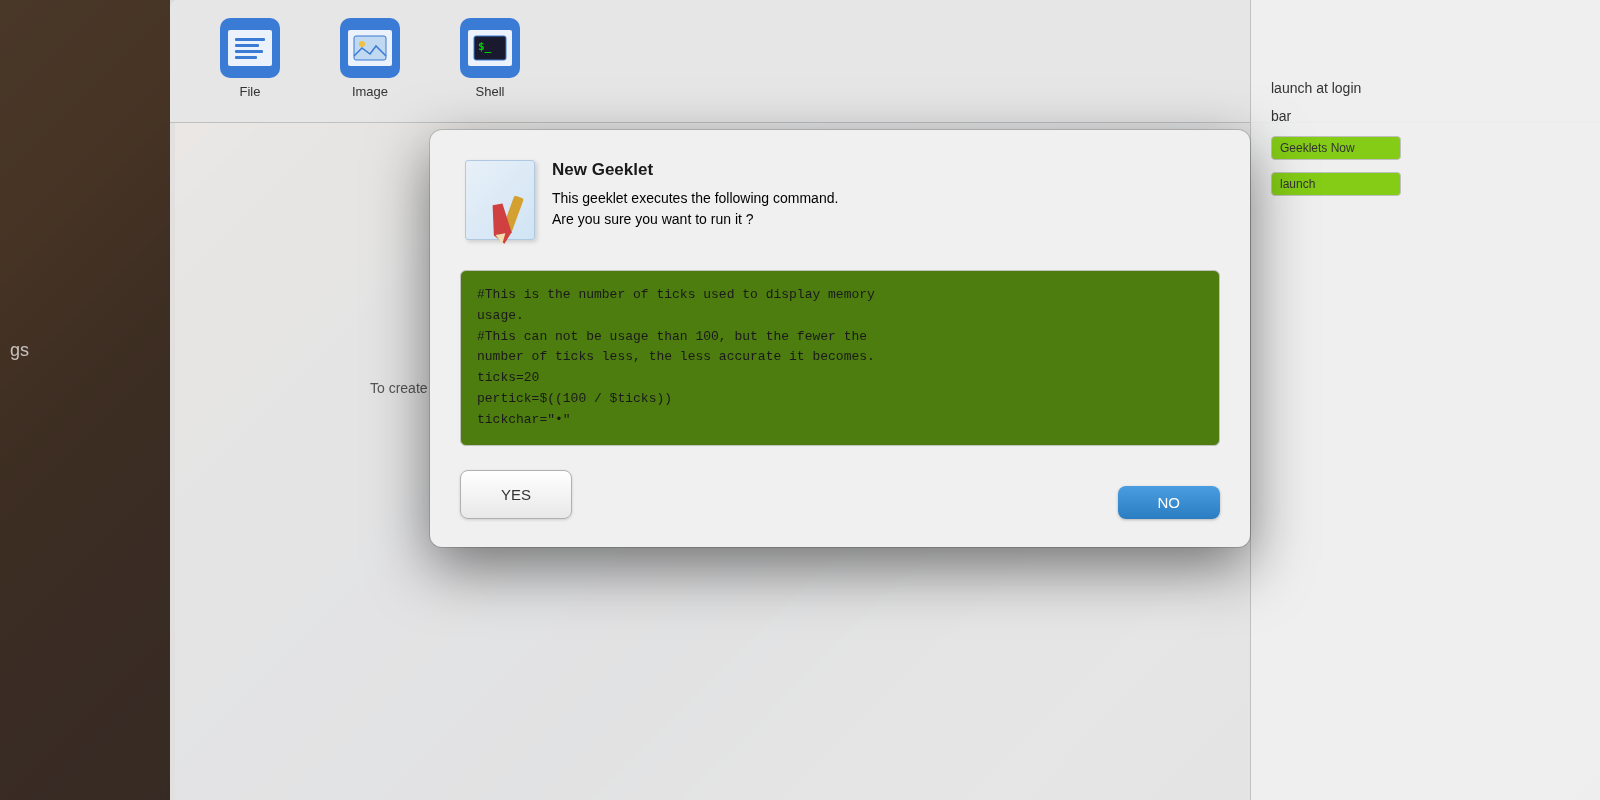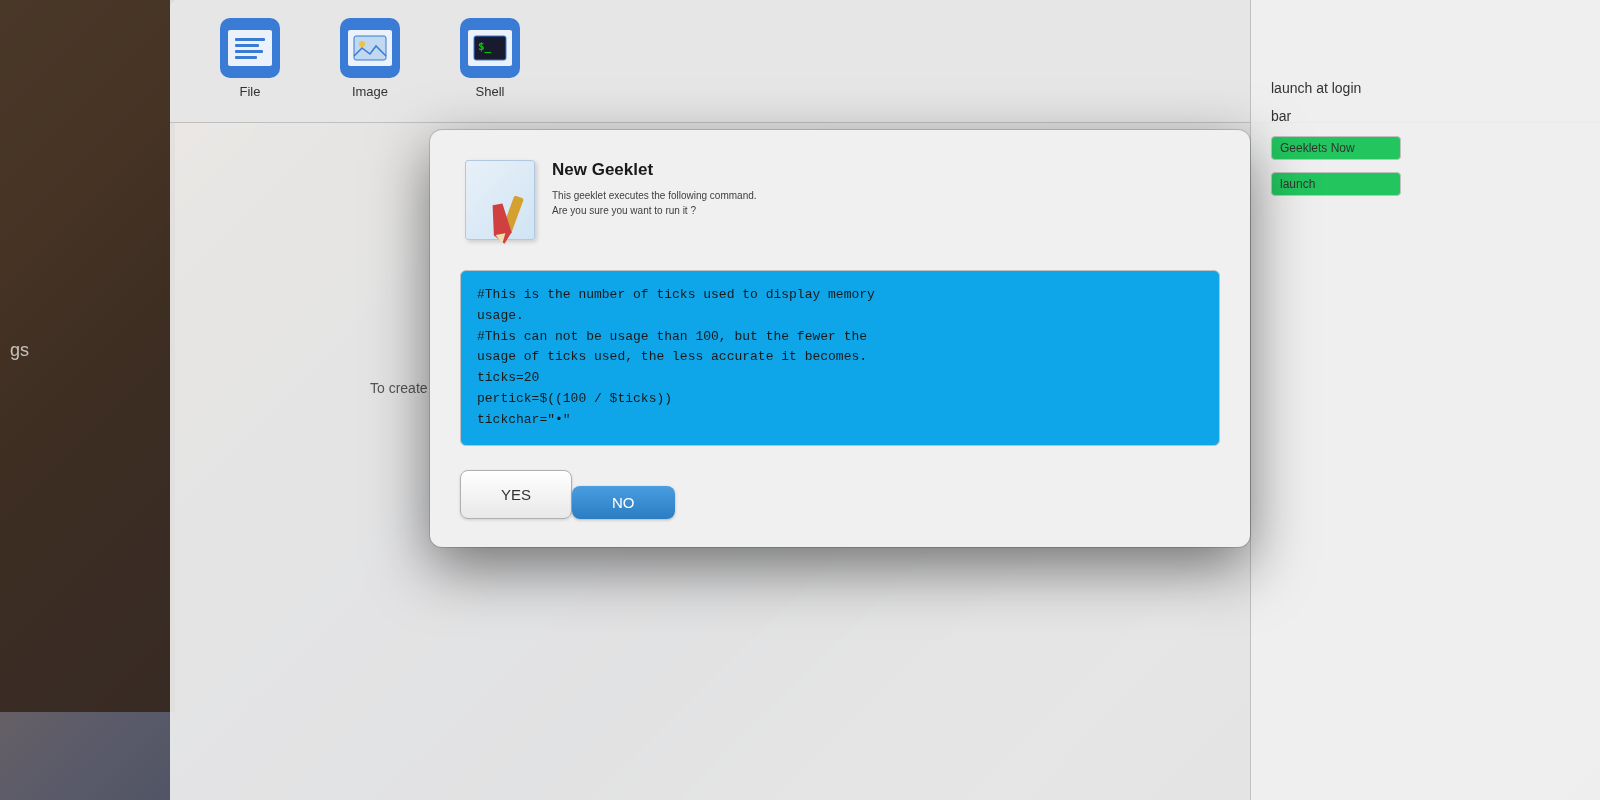--- a/index.html
+++ b/index.html
@@ -30,21 +30,21 @@
         #484848 100%
       );
     }
 
     
     .sidebar {
       position: absolute;
       left: 0;
       top: 0;
       width: 175px;
-      height: 712px;
+      height: 800px;
       background: rgba(50, 35, 25, 0.85);
     }
 
     .sidebar-text {
       position: absolute;
       top: 340px;
       left: 10px;
       color: rgba(255,255,255,0.7);
       font-size: 18px;
       font-weight: 300;
@@ -120,21 +120,21 @@
     .right-panel-item {
       font-size: 14px;
       color: #333;
       margin-bottom: 12px;
       display: flex;
       align-items: center;
       justify-content: space-between;
     }
 
     .right-panel-dropdown {
-      background: #22c55e;
+      background: #84cc16;
       border: 1px solid #c0c0c0;
       border-radius: 4px;
       padding: 4px 20px 4px 8px;
       font-size: 12px;
       color: #333;
       position: relative;
       min-width: 130px;
     }
 
     
@@ -190,44 +190,44 @@
     }
 
     .modal-title {
       font-size: 17px;
       font-weight: 700;
       color: #1a1a1a;
       margin-bottom: 8px;
     }
 
     .modal-subtitle {
-      font-size: 10px;
-      color: #404040;
+      font-size: 14px;
+      color: #000000;
       line-height: 1.5;
     }
 
     
     .code-box {
-      background: #0ea5e9;
+      background: #4d7c0f;
       border: 1px solid #c0c0c0;
       border-radius: 6px;
       padding: 14px 16px;
       font-family: "Courier New", Courier, monospace;
       font-size: 13px;
       color: #1a1a1a;
       line-height: 1.6;
       margin-bottom: 24px;
       min-height: 160px;
     }
 
     
     .modal-buttons {
       display: flex;
-      justify-content: flex-start;
-      gap: 0;
+      justify-content: space-between;
+      gap: 12px;
     }
 
     .btn {
       padding: 8px 40px;
       border-radius: 8px;
       font-size: 15px;
       font-weight: 500;
       cursor: pointer;
       border: none;
       outline: none;
@@ -373,21 +373,21 @@
         <span>This geeklet executes the following command.</span><br>
         <span>Are you sure you want to run it ?</span>
       </div>
     </div>
   </div>
 
   <div class="code-box">
     <span>#This is the number of ticks used to display memory</span><br>
     <span>usage.</span><br>
     <span>#This can not be usage than 100, but the fewer the</span><br>
-    <span>usage of ticks used, the less accurate it becomes.</span><br>
+    <span>number of ticks less, the less accurate it becomes.</span><br>
     <span>ticks=20</span><br>
     <span>pertick=$((100 / $ticks))</span><br>
     <span>tickchar="•"</span>
   </div>
 
   <div class="modal-buttons">
     <button class="btn btn-yes">YES</button>
     <button class="btn btn-no">NO</button>
   </div>
 

